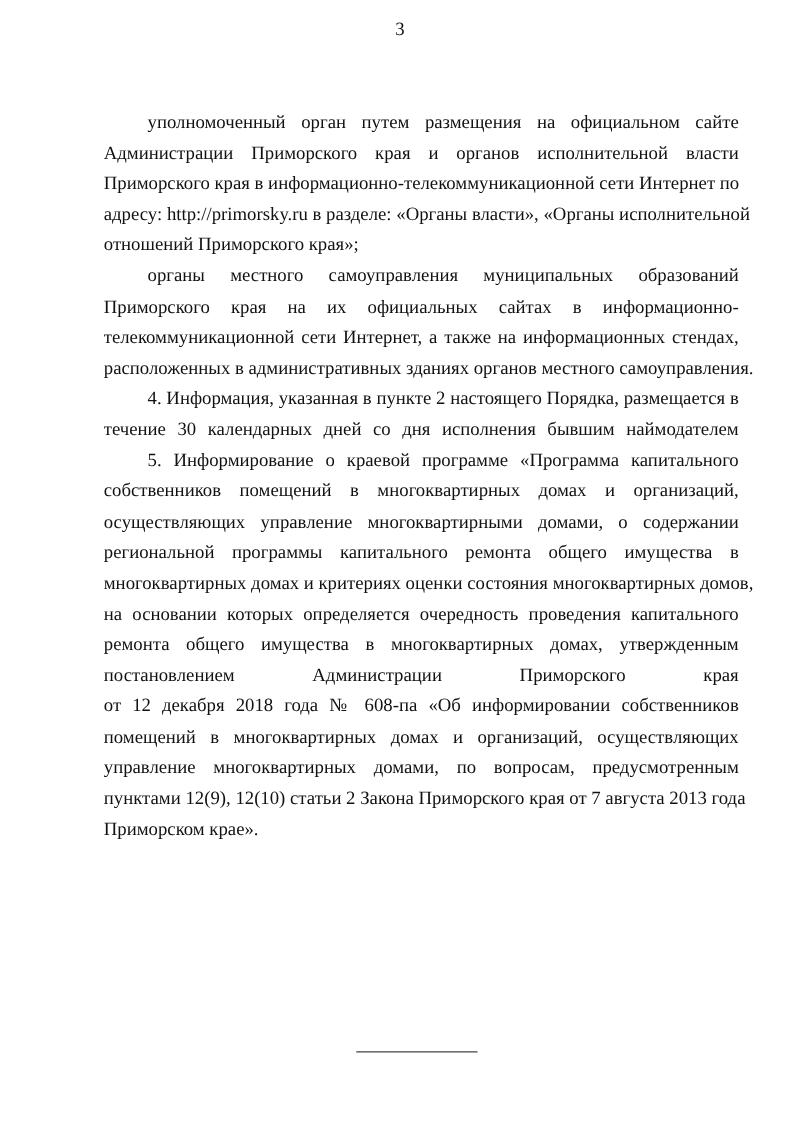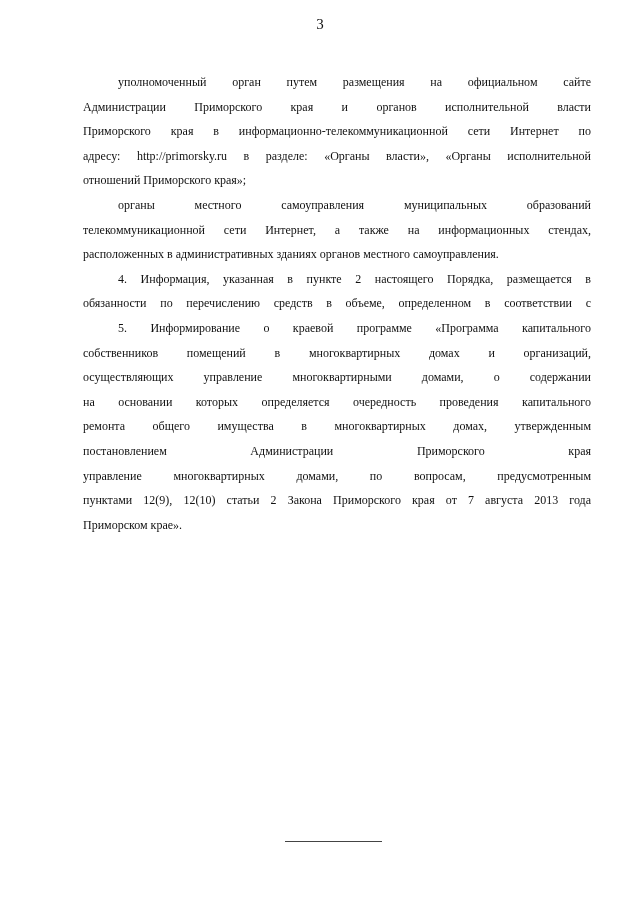--- a/index.html
+++ b/index.html
@@ -20,23 +20,23 @@
       top: 14px;
       left: 0;
       width: 640px;
       text-align: center;
       font-size: 15px;
       line-height: 20px;
     }
     .content {
       position: absolute;
       left: 83px;
-      top: 70px;
+      top: 86px;
       width: 508px;
-      font-size: 12px;
+      font-size: 15px;
       line-height: 24.6px;
       text-align: justify;
     }
     .line {
       display: block;
       text-align: justify;
       text-align-last: justify;
       white-space: nowrap;
       height: 24.6px;
     }
@@ -65,36 +65,41 @@
   <div>
     <span class="line indent">уполномоченный орган путем размещения на официальном сайте</span>
     <span class="line">Администрации Приморского края и органов исполнительной власти</span>
     <span class="line">Приморского края в информационно-телекоммуникационной сети Интернет по</span>
     <span class="line">адресу: http://primorsky.ru в разделе: «Органы власти», «Органы исполнительной</span>
     <span class="line last">отношений Приморского края»;</span>
   </div>
 
   <div>
     <span class="line indent">органы местного самоуправления муниципальных образований</span>
+    <span class="line">Приморского края на их официальных сайтах в информационно-</span>
     <span class="line">телекоммуникационной сети Интернет, а также на информационных стендах,</span>
     <span class="line last">расположенных в административных зданиях органов местного самоуправления.</span>
   </div>
 
   <div>
     <span class="line indent">4. Информация, указанная в пункте 2 настоящего Порядка, размещается в</span>
-    <span class="line">обязанности по перечислению средств в объеме, определенном в соответствии с</span>
+    <span class="line">течение 30 календарных дней со дня исполнения бывшим наймодателем</span>
   </div>
 
   <div>
     <span class="line indent">5. Информирование о краевой программе «Программа капитального</span>
     <span class="line">собственников помещений в многоквартирных домах и организаций,</span>
     <span class="line">осуществляющих управление многоквартирными домами, о содержании</span>
+    <span class="line">региональной программы капитального ремонта общего имущества в</span>
+    <span class="line">многоквартирных домах и критериях оценки состояния многоквартирных домов,</span>
     <span class="line">на основании которых определяется очередность проведения капитального</span>
     <span class="line">ремонта общего имущества в многоквартирных домах, утвержденным</span>
     <span class="line">постановлением Администрации Приморского края</span>
+    <span class="line">от 12 декабря 2018 года № 608-па «Об информировании собственников</span>
+    <span class="line">помещений в многоквартирных домах и организаций, осуществляющих</span>
     <span class="line">управление многоквартирных домами, по вопросам, предусмотренным</span>
     <span class="line">пунктами 12(9), 12(10) статьи 2 Закона Приморского края от 7 августа 2013 года</span>
     <span class="line last">Приморском крае».</span>
   </div>
 
 </div>
 
 <div class="separator"></div>
 
 </body></html>

